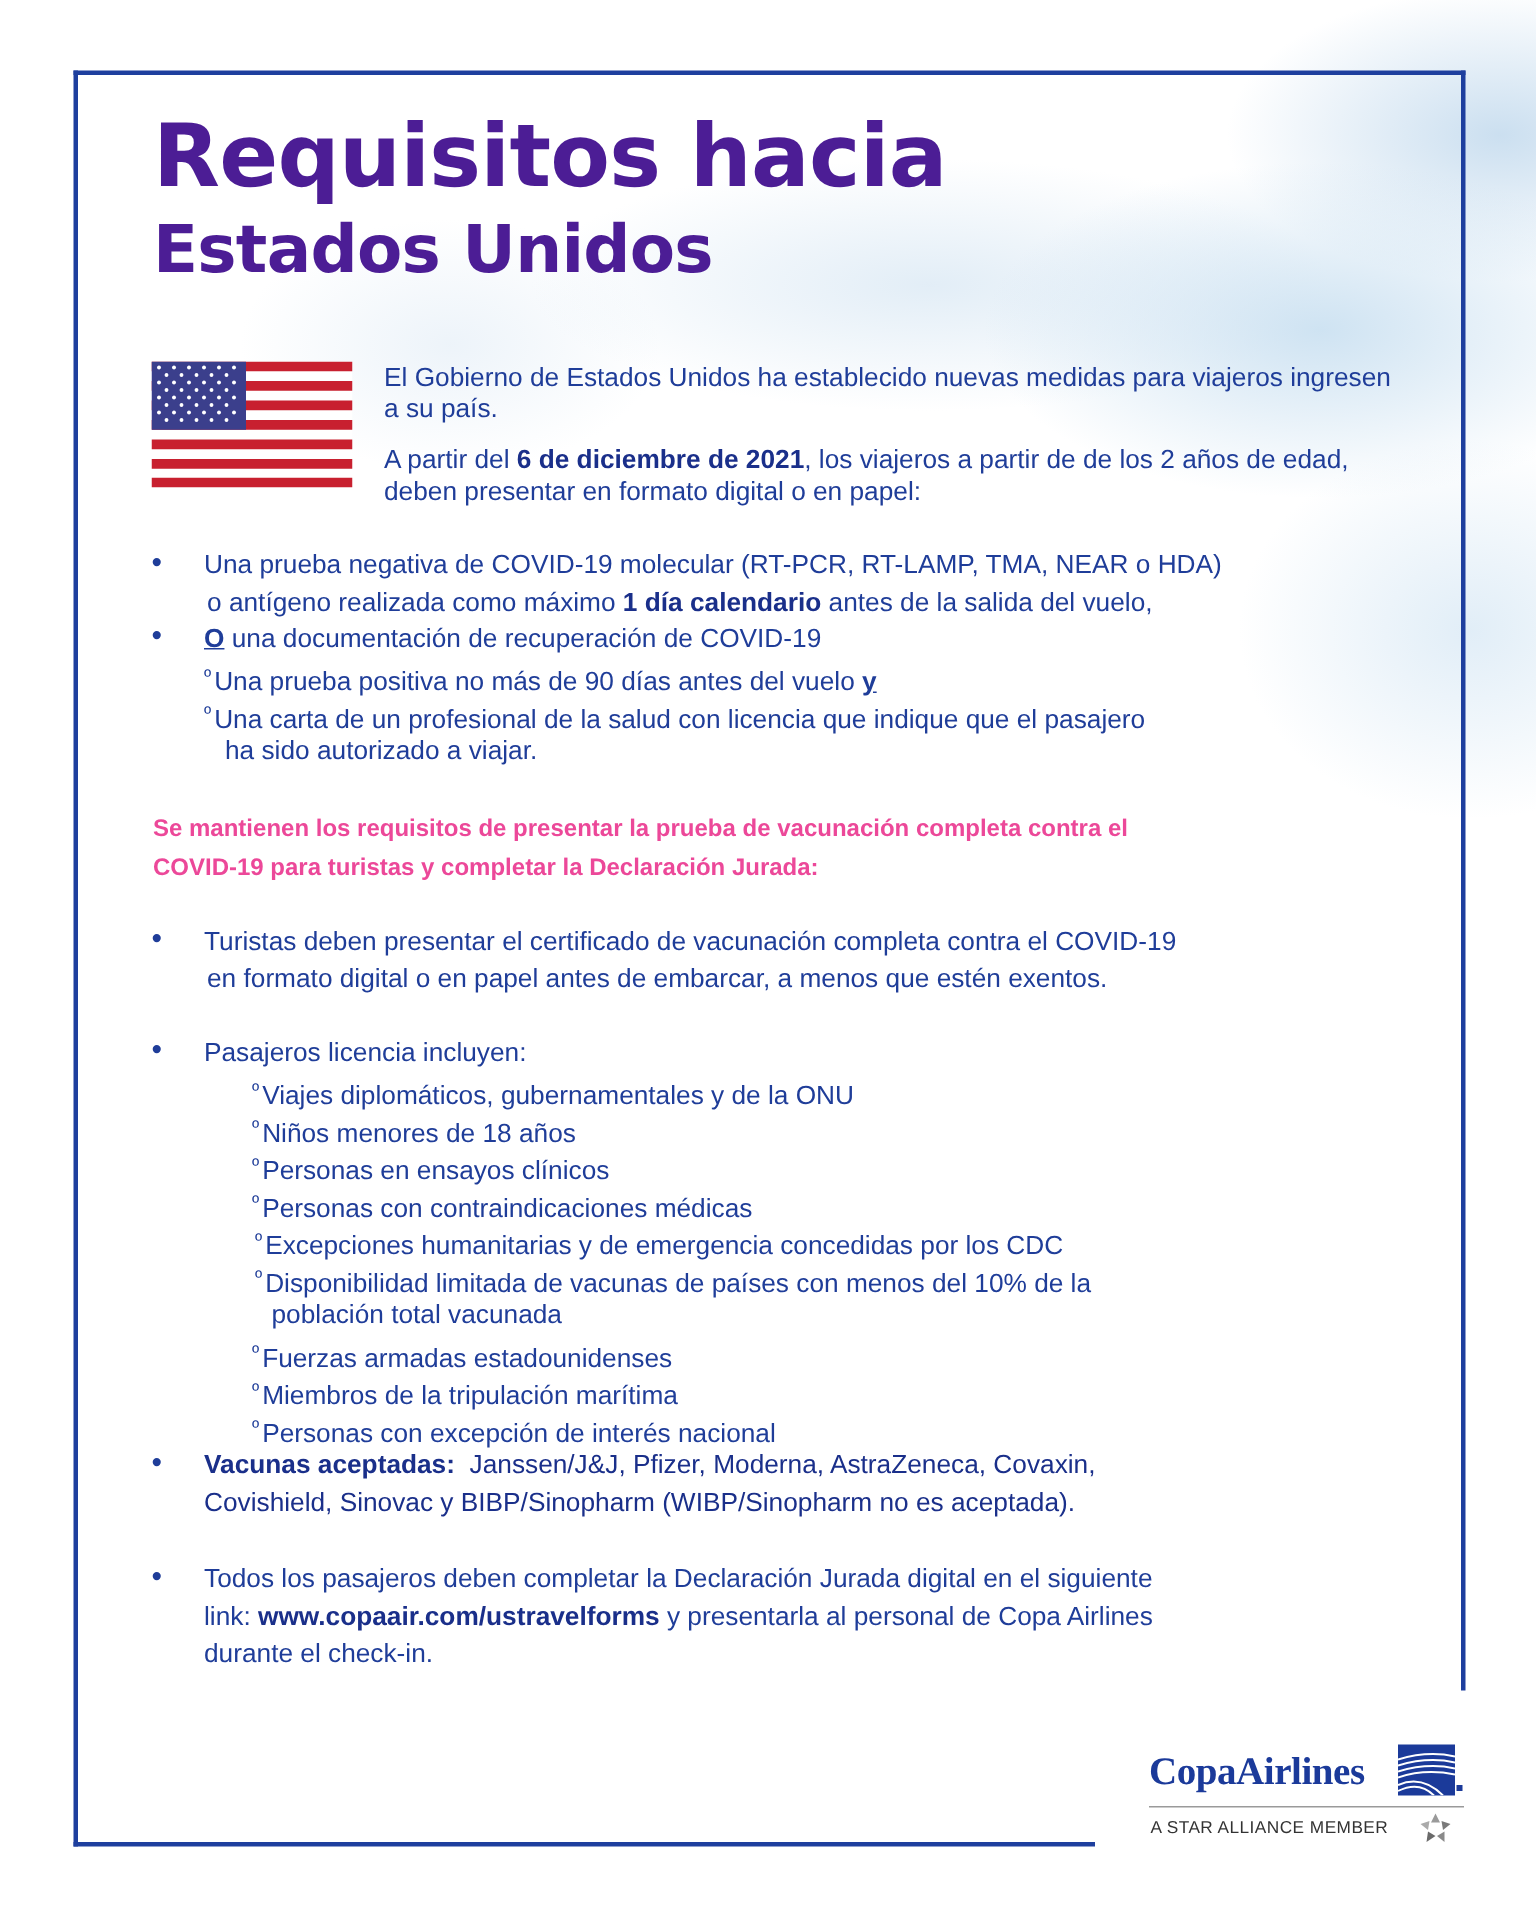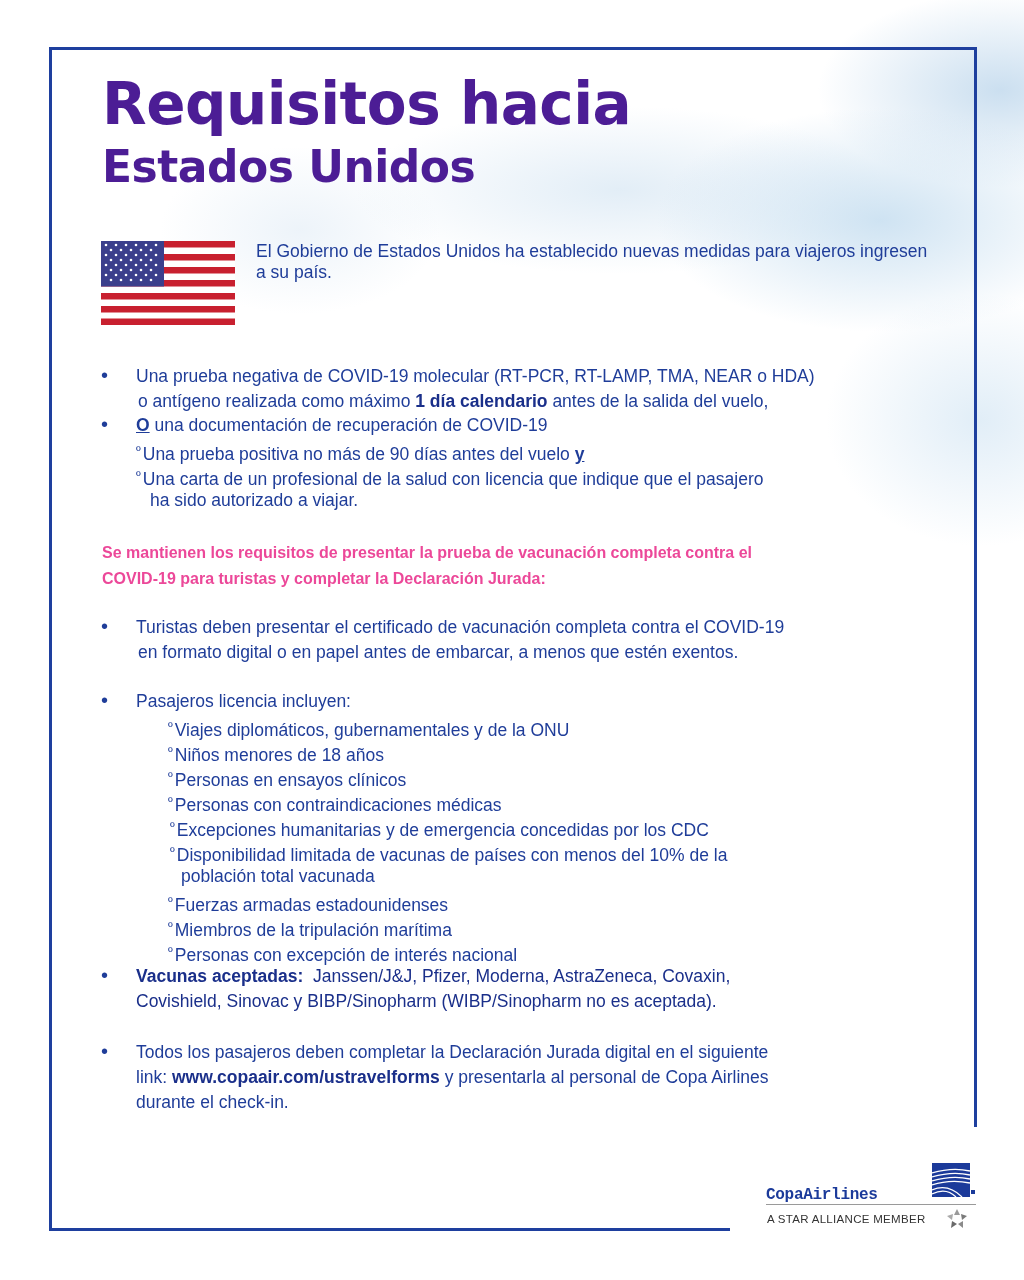--- a/index.html
+++ b/index.html
@@ -40,21 +40,21 @@
     b, .bold { font-weight: 700; color: #1a2f8a; }
 
     .txt { position: absolute; font-size: 17.5px; line-height: 25px; color: #1f3d99; }
     .bullet { position: absolute; font-size: 20px; color: #1f3d99; }
     .u { text-decoration: underline; font-weight: 700; }
 
     .heading { position: absolute; left: 102px; top: 540px; width: 860px; font-size: 16px; line-height: 26px; font-weight: 700; color: #ec4899; }
     .deg { font-size: 13px; vertical-align: 5px; margin-right: 2px; }
 
     .logo { position: absolute; left: 766px; top: 1160px; width: 212px; height: 72px; }
-    .logo-name { position: absolute; left: 0; top: 6px; font-size: 16px; font-weight: 700; color: #1b3a9a; letter-spacing: -0.3px; font-family: Liberation Mono, monospace; margin-top: 20px; }
+    .logo-name { position: absolute; left: 0; top: 6px; font-size: 26px; font-weight: 700; color: #1b3a9a; letter-spacing: -0.3px; font-family: Liberation Serif, serif; }
     .logo-mark { position: absolute; left: 166px; top: 3px; width: 38px; height: 34px; background: #1b3a9a; overflow: hidden; }
     .logo-dot { position: absolute; left: 205px; top: 30px; width: 4px; height: 4px; background: #1b3a9a; }
     .logo-rule { position: absolute; left: 0; top: 44px; width: 210px; height: 1px; background: #9a9a9a; }
     .logo-star-text { position: absolute; left: 1px; top: 53px; font-size: 11.5px; color: #333; letter-spacing: 0.3px; }
     .logo-star { position: absolute; left: 180px; top: 48px; width: 22px; height: 22px; }
   </style>
 </head>
 <body>
 
 <div class="sky"></div>
@@ -122,20 +122,21 @@
     <circle cx="10" cy="39" r="1.3"></circle>
       <circle cx="20" cy="39" r="1.3"></circle>
       <circle cx="30" cy="39" r="1.3"></circle>
       <circle cx="40" cy="39" r="1.3"></circle>
       <circle cx="50" cy="39" r="1.3"></circle>
   </g>
 </svg>
 
 <div class="intro">
   <p>El Gobierno de Estados Unidos ha establecido nuevas medidas para viajeros ingresen a su país.</p>
+  <p><span>A partir del </span><b>6 de diciembre de 2021</b><span>, los viajeros a partir de de los 2 años de edad, deben presentar en formato digital o en papel:</span></p>
 </div>
 
 <span class="bullet" style="left:101px; top:364px;">•</span>
 <div class="txt" style="left:136px; top:364px; width:820px;">Una prueba negativa de COVID-19 molecular (RT-PCR, RT-LAMP, TMA, NEAR o HDA)</div>
 <div class="txt" style="left:138px; top:389px; width:820px;"><span>o antígeno realizada como máximo </span><b>1 día calendario</b><span> antes de la salida del vuelo,</span></div>
 
 <span class="bullet" style="left:101px; top:413px;">•</span>
 <div class="txt" style="left:136px; top:413px; width:820px;"><span class="u">O</span><span> una documentación de recuperación de COVID-19</span></div>
 <div class="txt" style="left:136px; top:438px; width:820px;"><span class="deg">º</span><span>Una prueba positiva no más de 90 días antes del vuelo </span><span class="u">y</span></div>
 <div class="txt" style="left:136px; top:463px; width:820px;"><span class="deg">º</span><span>Una carta de un profesional de la salud con licencia que indique que el pasajero</span></div>

